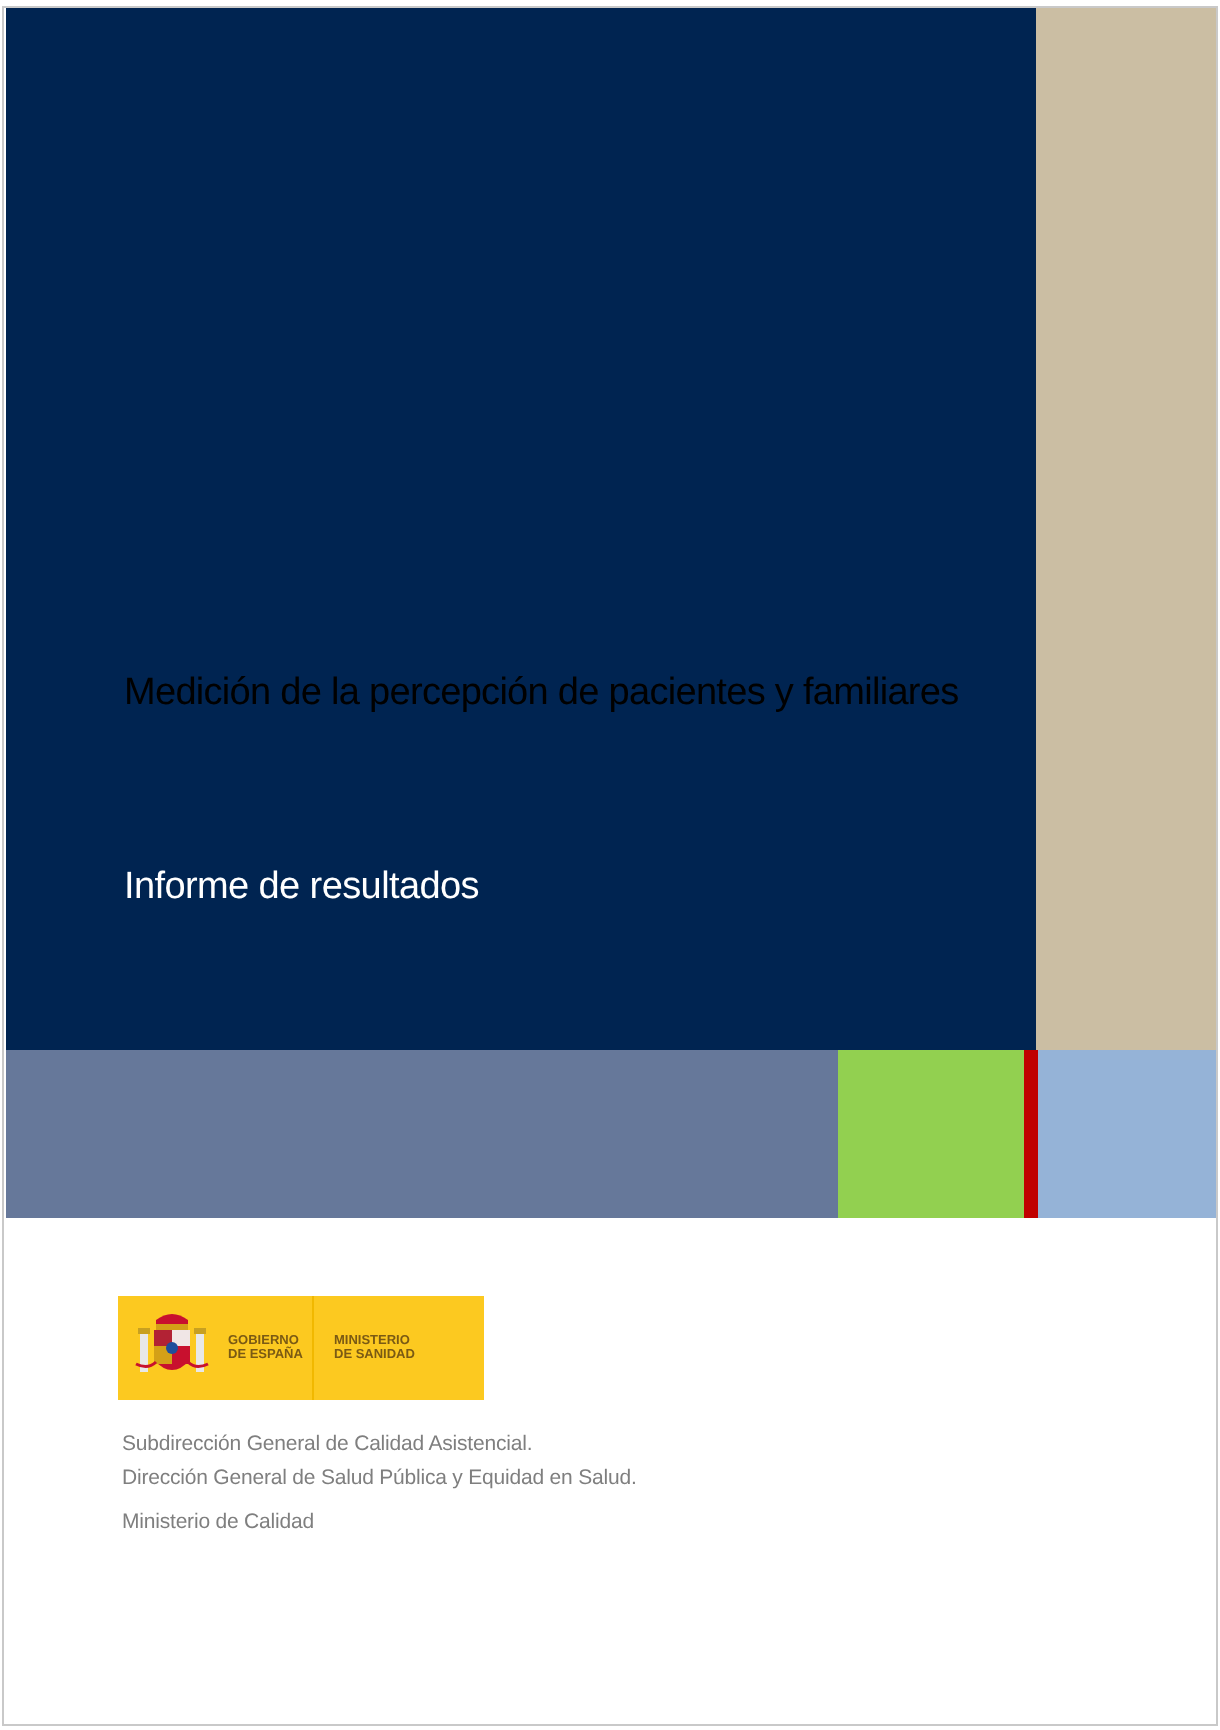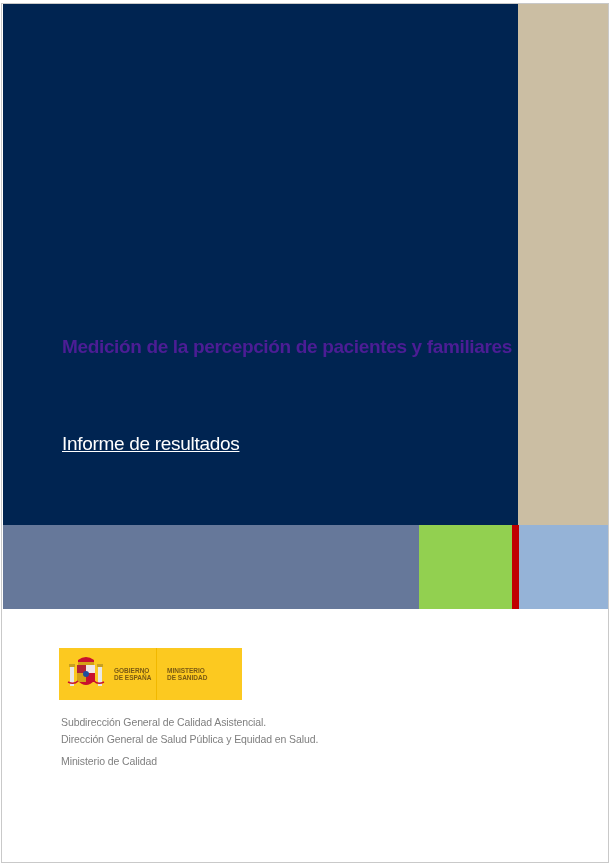--- a/index.html
+++ b/index.html
@@ -12,26 +12,26 @@
     }
     .navy { position: absolute; left: 1px; top: 0; width: 515px; height: 521px; background: #002451; }
     .beige { position: absolute; left: 516px; top: 0; width: 91px; height: 521px; background: #cbbea3; }
     .band-slate { position: absolute; left: 1px; top: 521px; width: 416px; height: 84px; background: #66789a; }
     .band-green { position: absolute; left: 417px; top: 521px; width: 93px; height: 84px; background: #92d050; }
     .band-red { position: absolute; left: 510px; top: 521px; width: 7px; height: 84px; background: #c00000; }
     .band-blue { position: absolute; left: 517px; top: 521px; width: 90px; height: 84px; background: #95b3d7; }
 
     .title {
       position: absolute; left: 60px; top: 330px; width: 450px;
-      color: #4c1d95; font-weight: bold; font-size: 19px; line-height: 25px;
+      color: #000000; font-weight: normal; font-size: 19px; line-height: 25px;
       letter-spacing: -0.35px;
     }
     .subtitle {
       position: absolute; left: 60px; top: 427px;
-      color: #ffffff; font-size: 19px; line-height: 25px; letter-spacing: -0.3px; text-decoration: underline;
+      color: #ffffff; font-size: 19px; line-height: 25px; letter-spacing: -0.3px;
     }
 
     .logo {
       position: absolute; left: 57px; top: 644px; width: 183px; height: 52px;
       background: #fcc920; display: flex; align-items: center;
     }
     .logo .crest { width: 40px; height: 40px; margin-left: 7px; }
     .logo .gov { margin-left: 8px; font-size: 6.5px; line-height: 7px; color: #7a5a14; font-weight: bold; width: 40px; }
     .logo .divider { width: 1px; height: 52px; background: #f1b800; margin-left: 2px; }
     .logo .min { margin-left: 10px; font-size: 6.5px; line-height: 7px; color: #7a5a14; font-weight: bold; }

